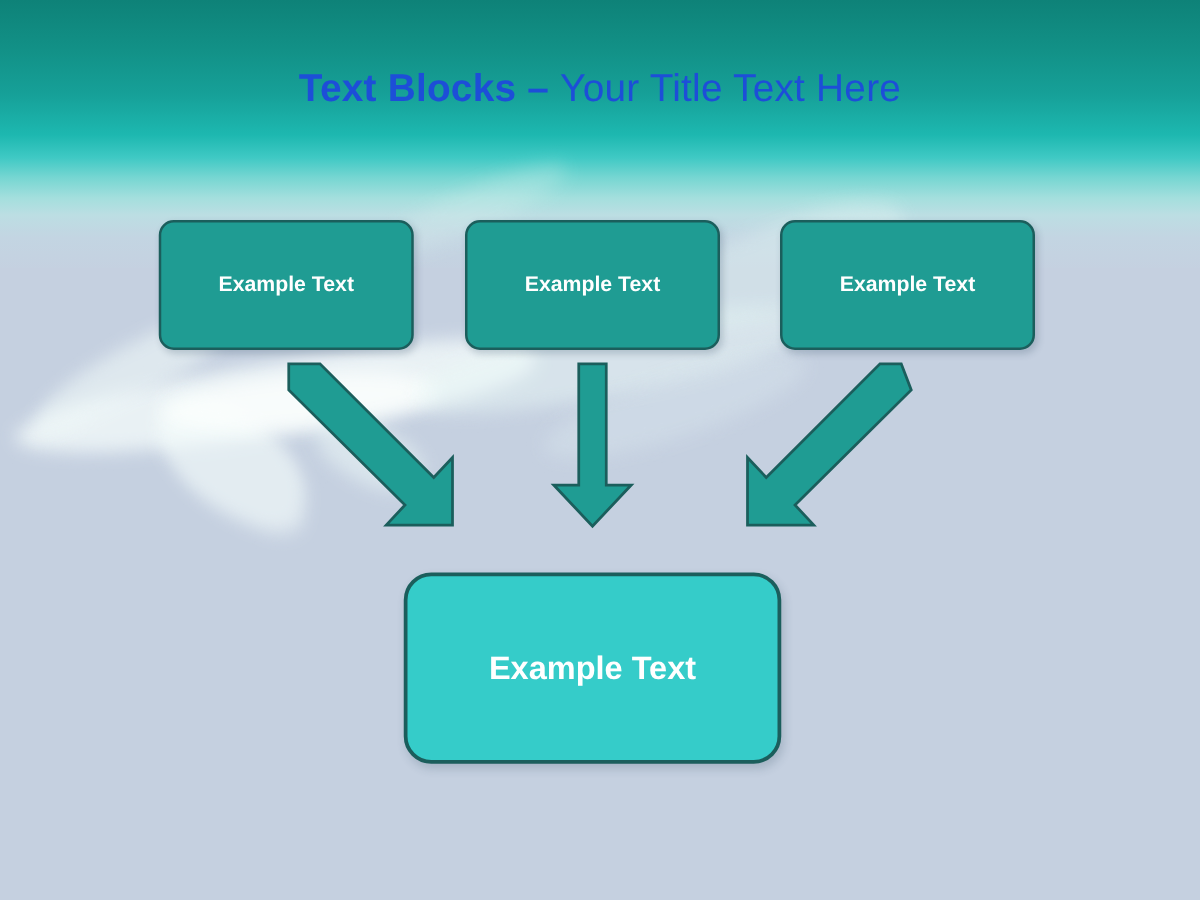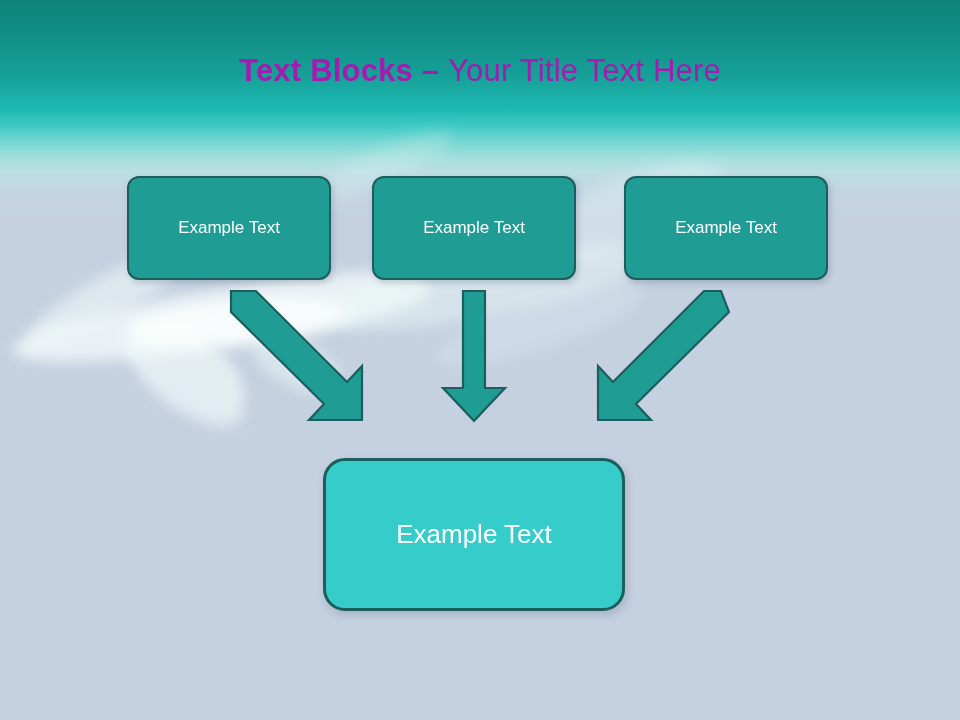--- a/index.html
+++ b/index.html
@@ -127,38 +127,39 @@
     background: rgba(226, 242, 244, 0.28);
   }
 
   
   .title {
     position: absolute;
     left: 0;
     top: 52px;
     width: 960px;
     text-align: center;
-    color: #a21caf;
+    color: #1d4ed8;
     font-size: 31px;
     line-height: 38px;
     white-space: nowrap;
     letter-spacing: 0.2px;
   }
   .title .strong { font-weight: bold; }
   .title .light  { font-weight: normal; }
 
   
   .box {
     position: absolute;
     box-sizing: border-box;
     display: flex;
     align-items: center;
     justify-content: center;
     color: #ffffff;
     text-align: center;
+    font-weight: bold;
   }
   .box-top {
     background: #1f9c93;
     border: 2px solid #1b5e5c;
     border-radius: 12px;
     font-size: 17px;
     box-shadow: 2px 3px 6px rgba(40, 70, 90, 0.22);
   }
   .box-top-1 { left: 127px; top: 176px; width: 204px; height: 104px; }
   .box-top-2 { left: 372px; top: 176px; width: 204px; height: 104px; }

